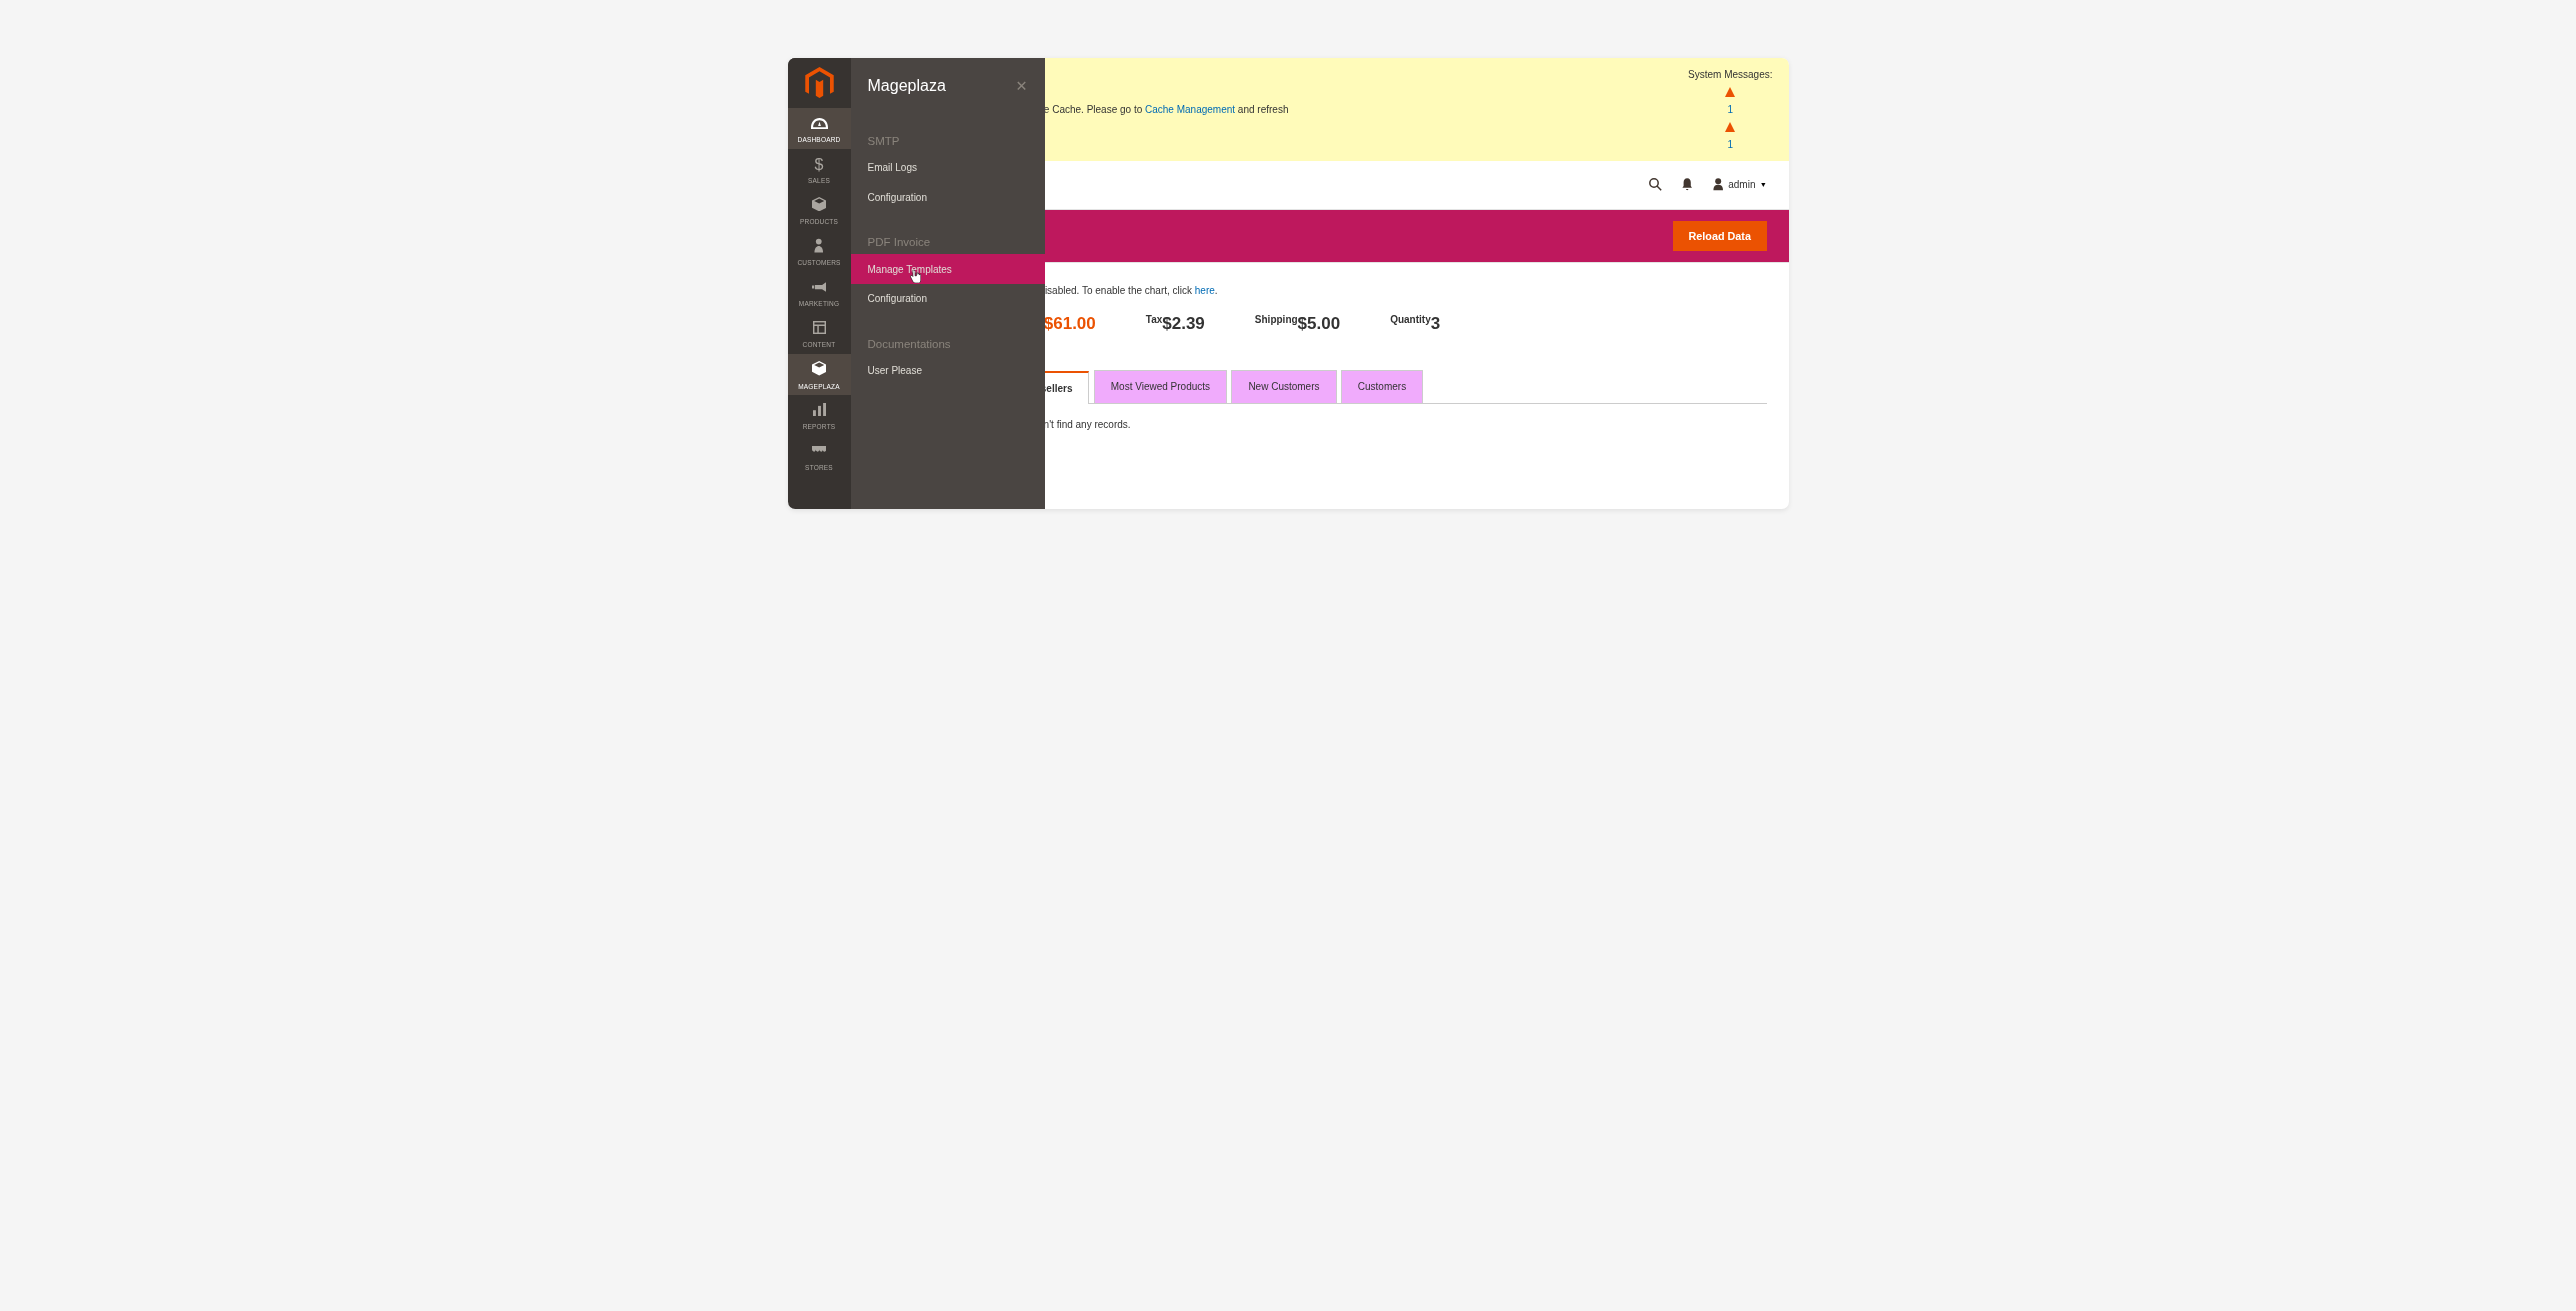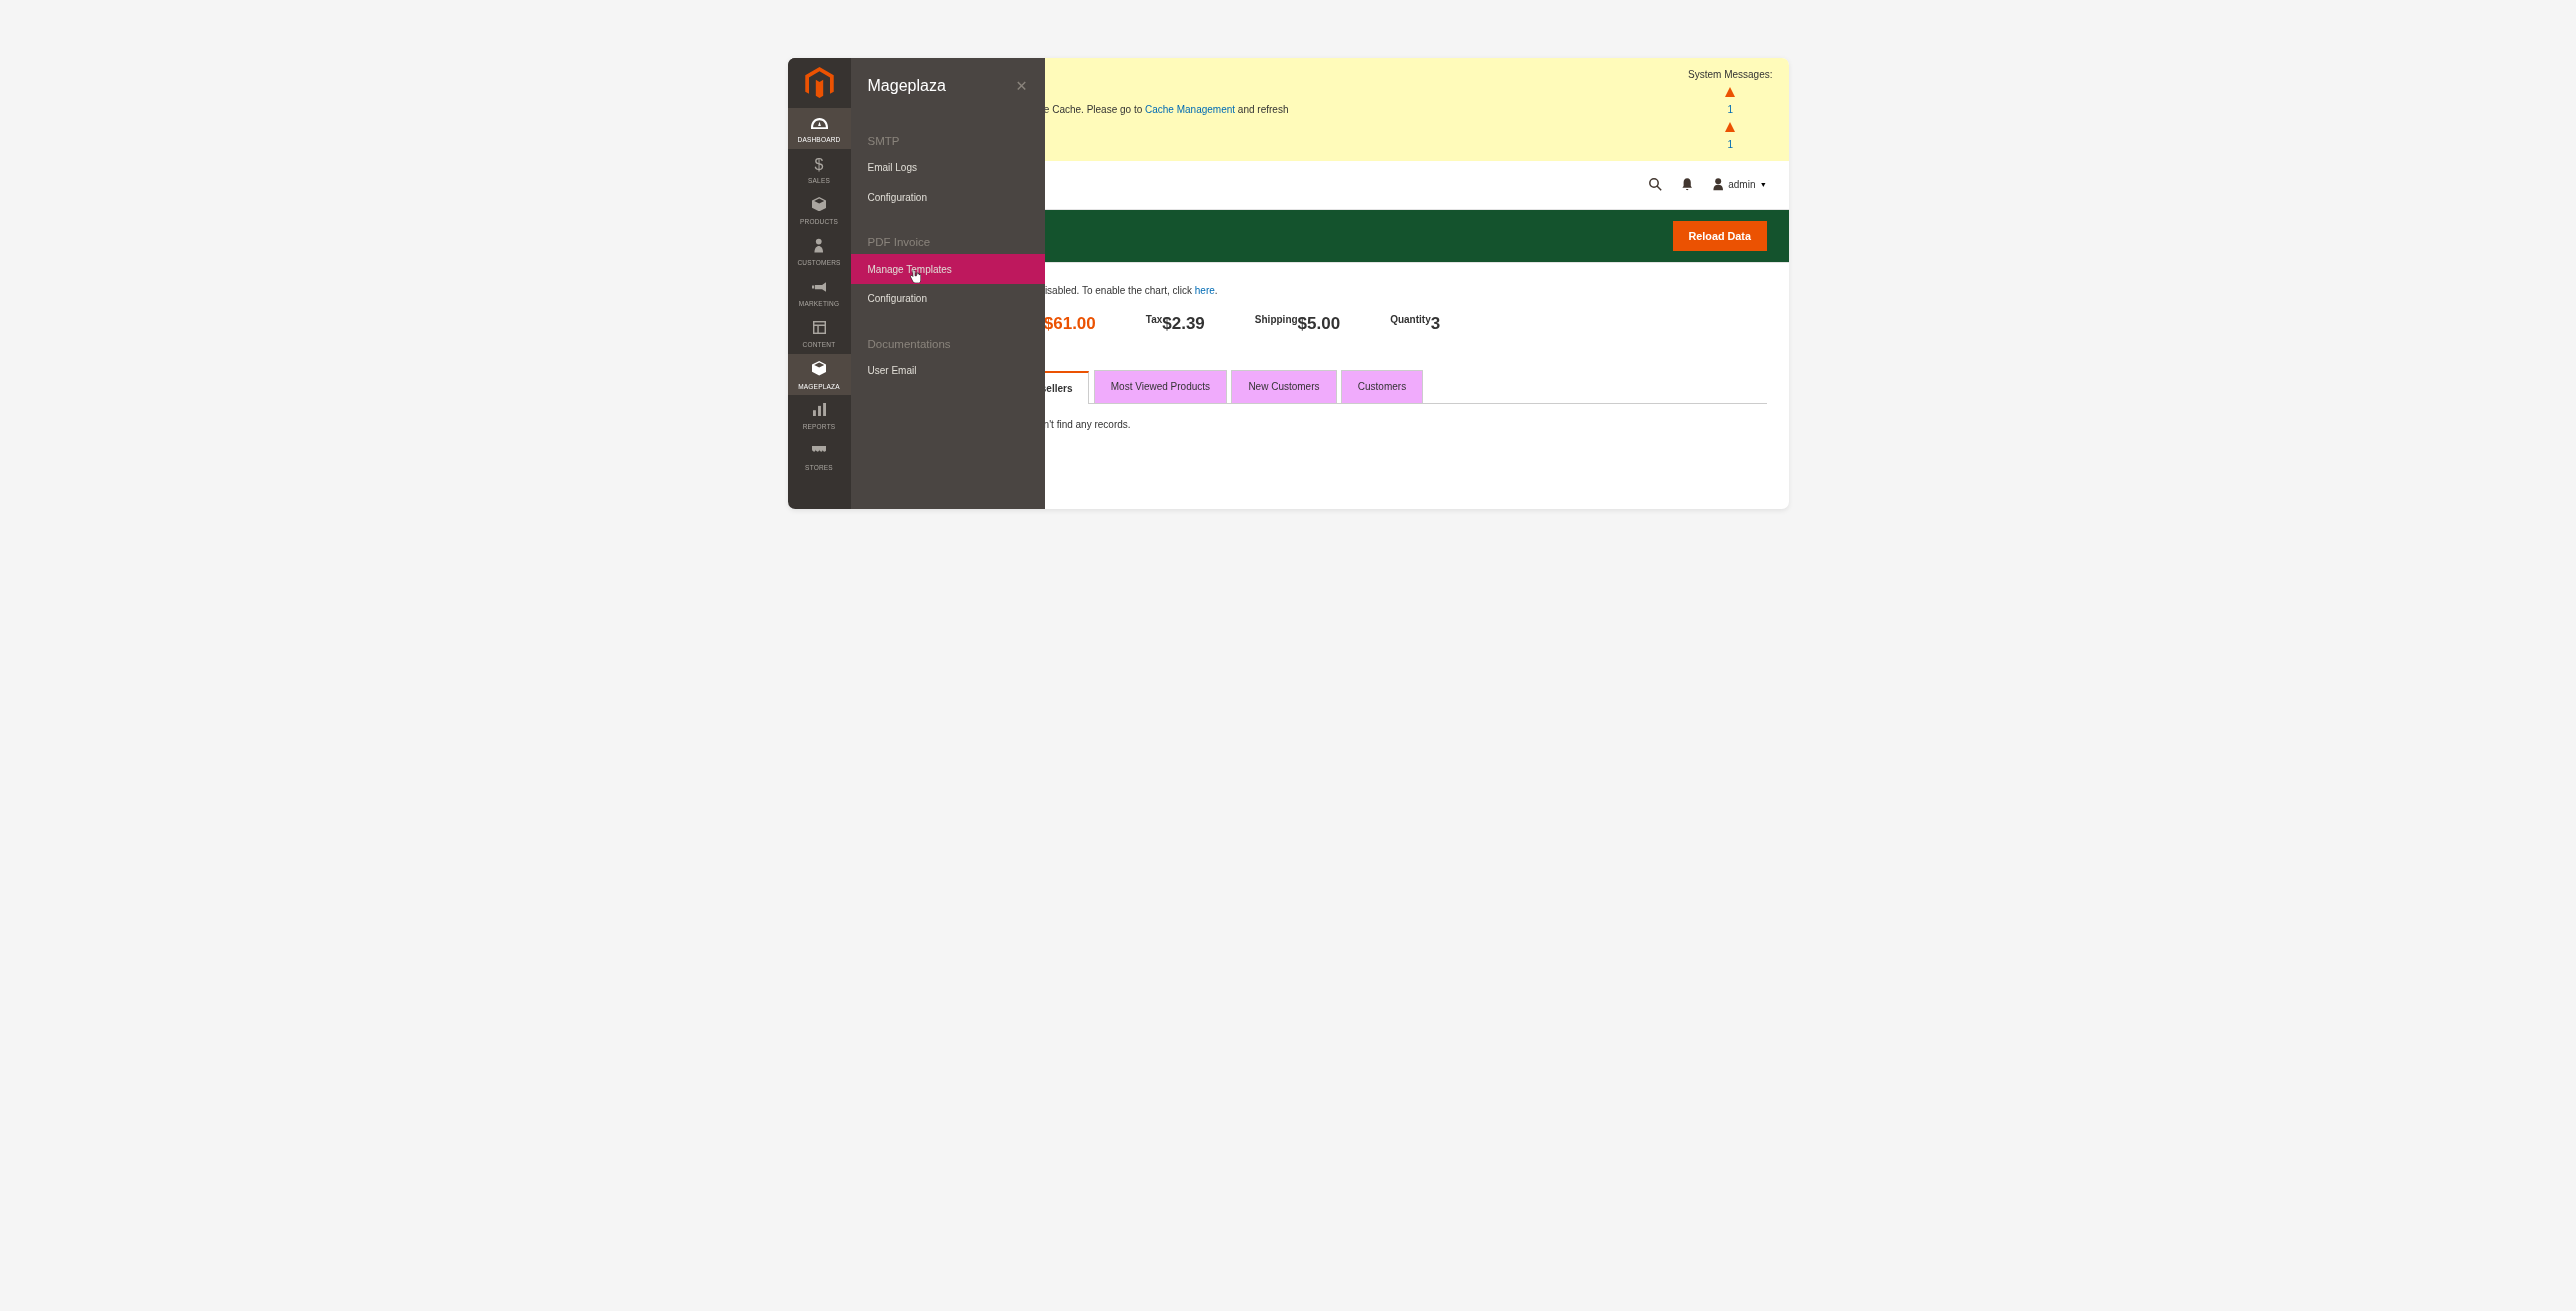--- a/index.html
+++ b/index.html
@@ -134,21 +134,21 @@
     .admin-label { font-size: 10px; color: #333; margin-left: 2.9px; }
     .admin-dropdown { display: flex; align-items: center; cursor: pointer; }
     .caret-down { margin-left: 4.3px; font-size: 7.2px; }
     .toolbar-row {
       display: flex;
       align-items: center;
       justify-content: space-between;
       padding: 11.5px 21.6px;
       border-top: 0.7px solid #e3e3e3;
       border-bottom: 0.7px solid #e3e3e3;
-      background: #14532d;
+      background: #be185d;
     }
     .help-icon {
       width: 14.4px; height: 14.4px;
       border-radius: 50%;
       background: #514943;
       color: #fff;
       display: flex;
       align-items: center;
       justify-content: center;
       font-size: 9.3px;
@@ -305,21 +305,21 @@
         <span class="cursor-hand">
           <svg width="11.5" height="13" viewBox="0 0 16 18">
               <path fill="#fff" stroke="#000" stroke-width="0.8" d="M5 0 C4 0 4 1 4 2 L4 9 L3 8 C2 7 0 8 1 10 L4 16 C5 18 7 18 9 18 L12 18 C14 18 15 16 15 14 L15 7 C15 5 13 5 13 7 L13 6 C13 4 11 4 11 6 L11 5 C11 3 9 3 9 5 L9 8 L7 8 L7 2 C7 1 6 0 5 0 Z"></path>
             </svg>
         </span>
       </div>
       <div class="submenu-item">Configuration</div>
     </div>
     <div class="submenu-section">
       <div class="submenu-section-title">Documentations</div>
-      <div class="submenu-item">User Email</div>
+      <div class="submenu-item">User Please</div>
     </div>
   </div>
 
   <div class="main">
     <div class="system-message-bar">
       <div class="system-message-text">
         <span>ypes are invalidated: Configuration, Page Cache. Please go to </span><a class="system-message-link">Cache Management</a><span> and refresh</span>
       </div>
       <div class="system-messages-right">
         <span>System Messages:</span>

